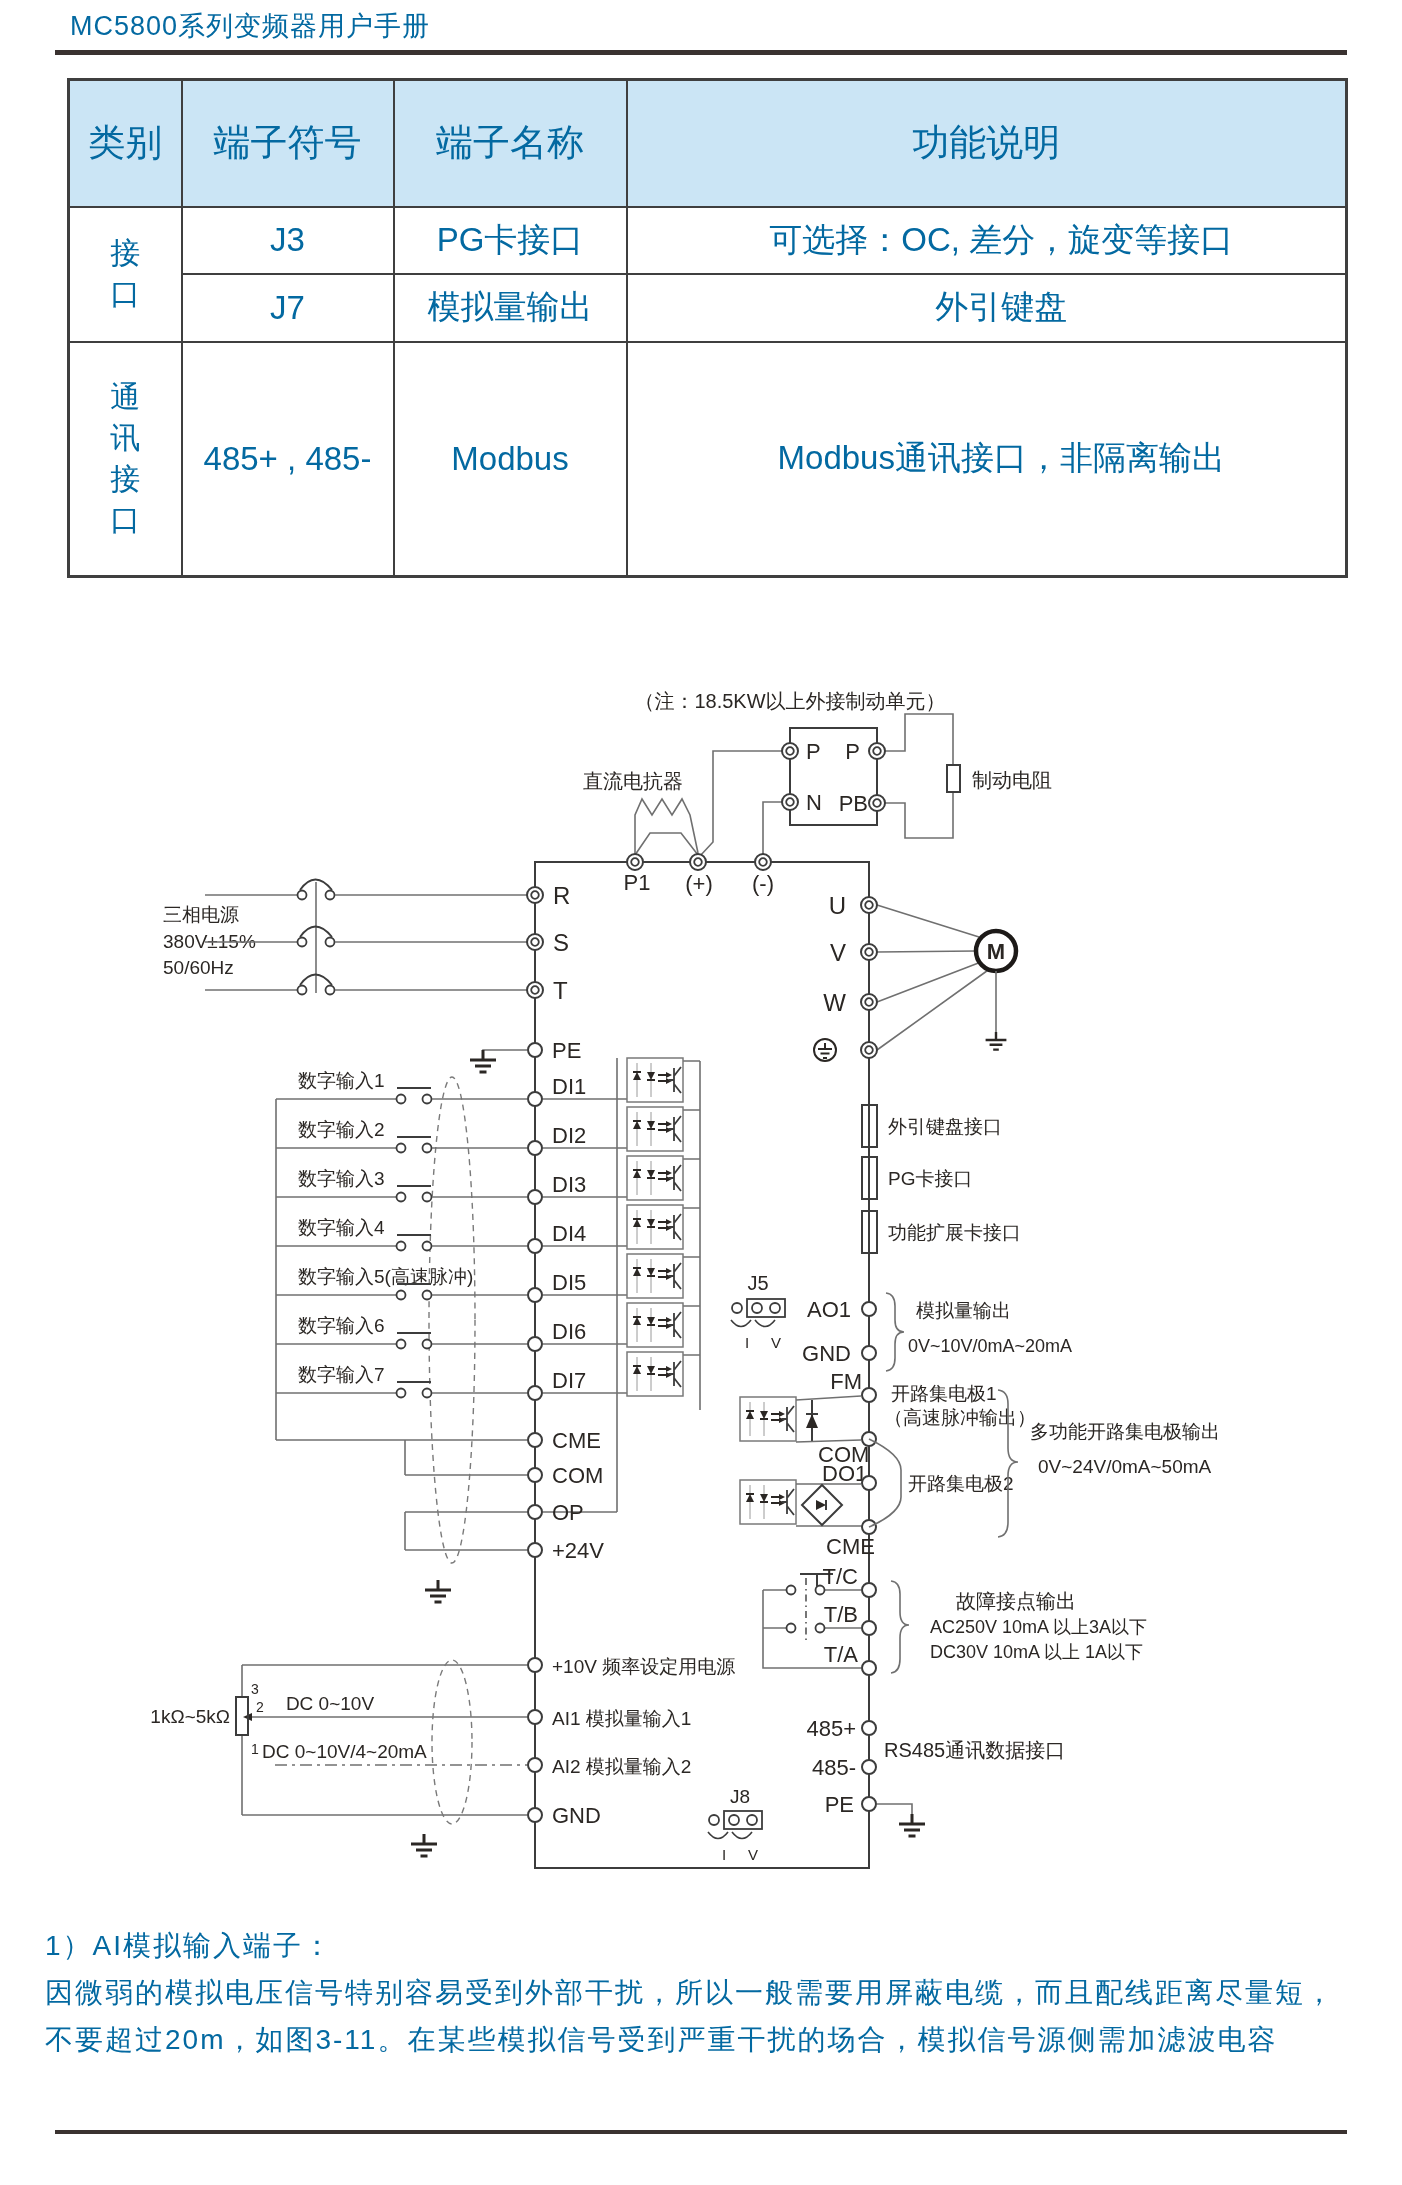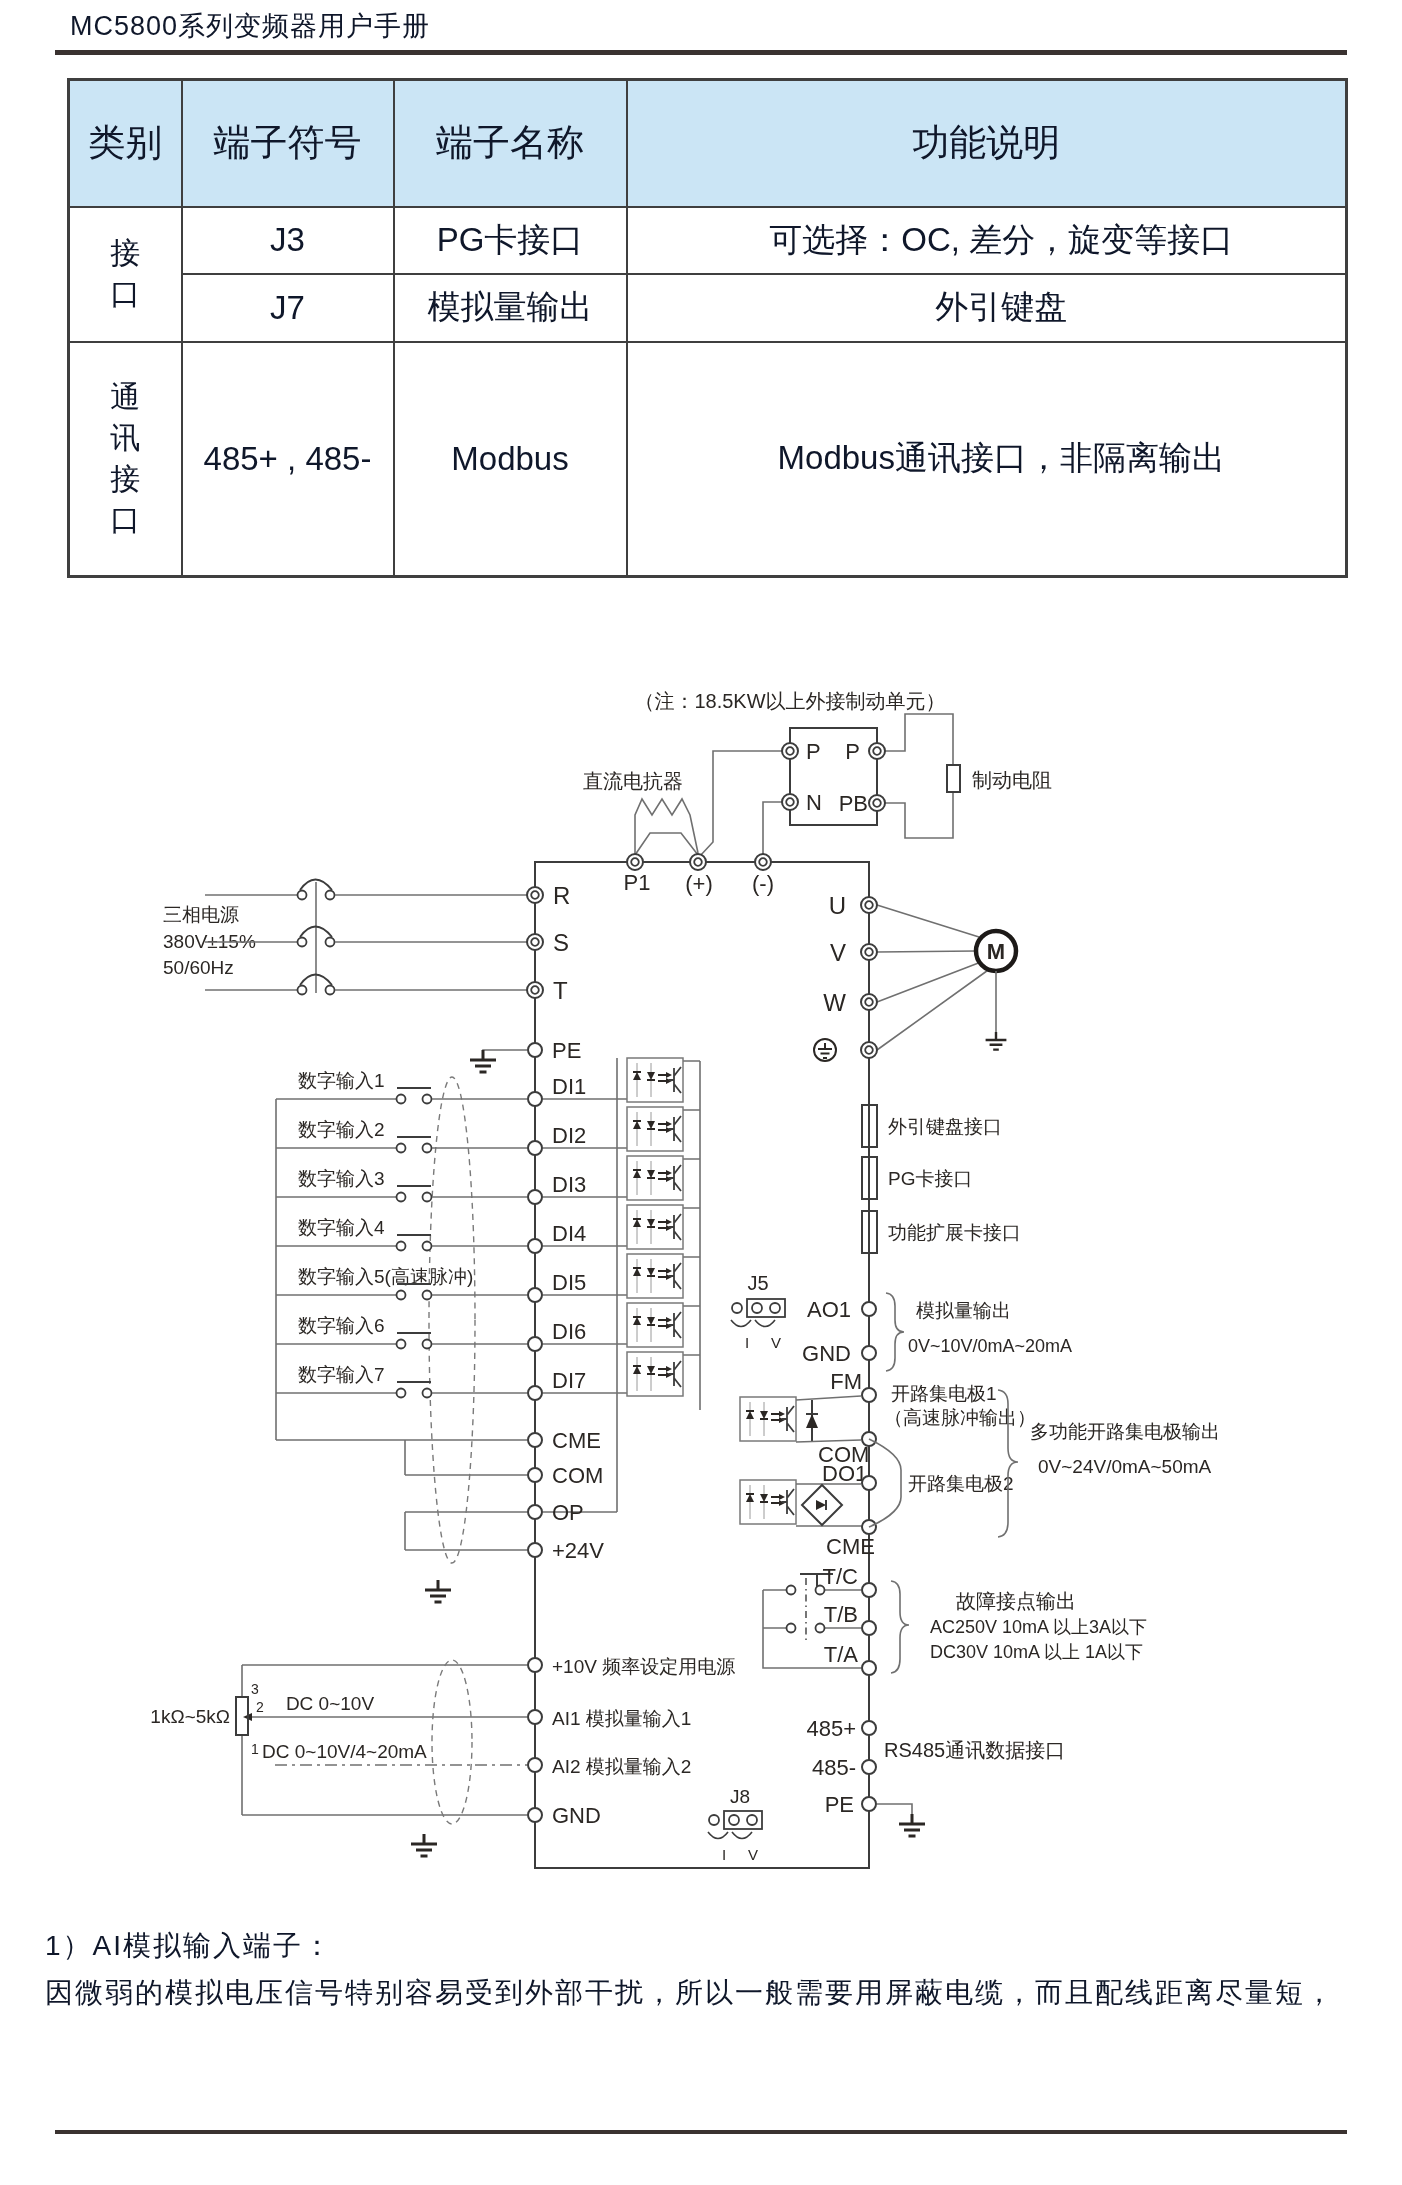--- a/index.html
+++ b/index.html
@@ -1,17 +1,17 @@
 <!DOCTYPE html>
 <html><head>
 <meta charset="utf-8">
 <style>
   html,body{margin:0;padding:0;background:#888;}
   #page{position:relative;width:1402px;height:2185px;background:#ffffff;
-        font-family:"Liberation Sans","DejaVu Sans",sans-serif;color:#0f172a;overflow:hidden;}
+        font-family:"Liberation Sans","DejaVu Sans",sans-serif;color:#0369a1;overflow:hidden;}
   
   #doc-title{position:absolute;left:70px;top:8px;font-size:27px;font-weight:500;letter-spacing:1px;}
   #header-rule{position:absolute;left:55px;top:50px;width:1292px;height:5px;background:#3a3230;}
   
   #term-table{position:absolute;left:67px;top:78px;border-collapse:collapse;table-layout:fixed;}
   #term-table th,#term-table td{border:2px solid #3f3f3f;text-align:center;vertical-align:middle;
         font-size:33px;font-weight:normal;padding:0;}
   #term-table{border:3px solid #3f3f3f;}
   #term-table th{background:#cbe5f5;font-size:37px;}
   #term-table td.desc{text-align:center;padding-left:30px;}
@@ -400,17 +400,18 @@
         <use href="#t1" x="535" y="1393"></use>
         <text x="552" y="1388" font-size="22">DI7</text>
         <path d="M543,1393 H627 M683,1355 H700" class="w"></path>
         <use href="#g-opto" x="627" y="1352"></use>
       </g>
   </svg>
 
   <div id="body-text">
     <p>1）AI模拟输入端子：</p>
     <p>因微弱的模拟电压信号特别容易受到外部干扰，所以一般需要用屏蔽电缆，而且配线距离尽量短，</p>
+    <p>不要超过20m，如图3-11。在某些模拟信号受到严重干扰的场合，模拟信号源侧需加滤波电容</p>
   </div>
 
   <div id="footer-rule"></div>
 
 </div>
 
 </body></html>

